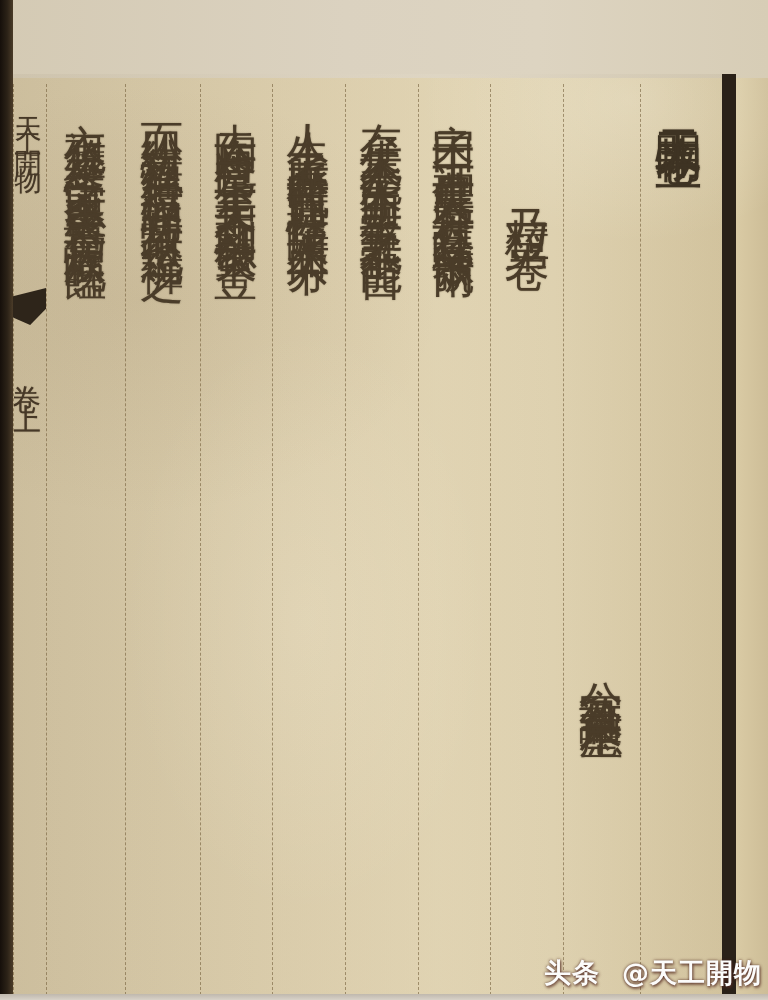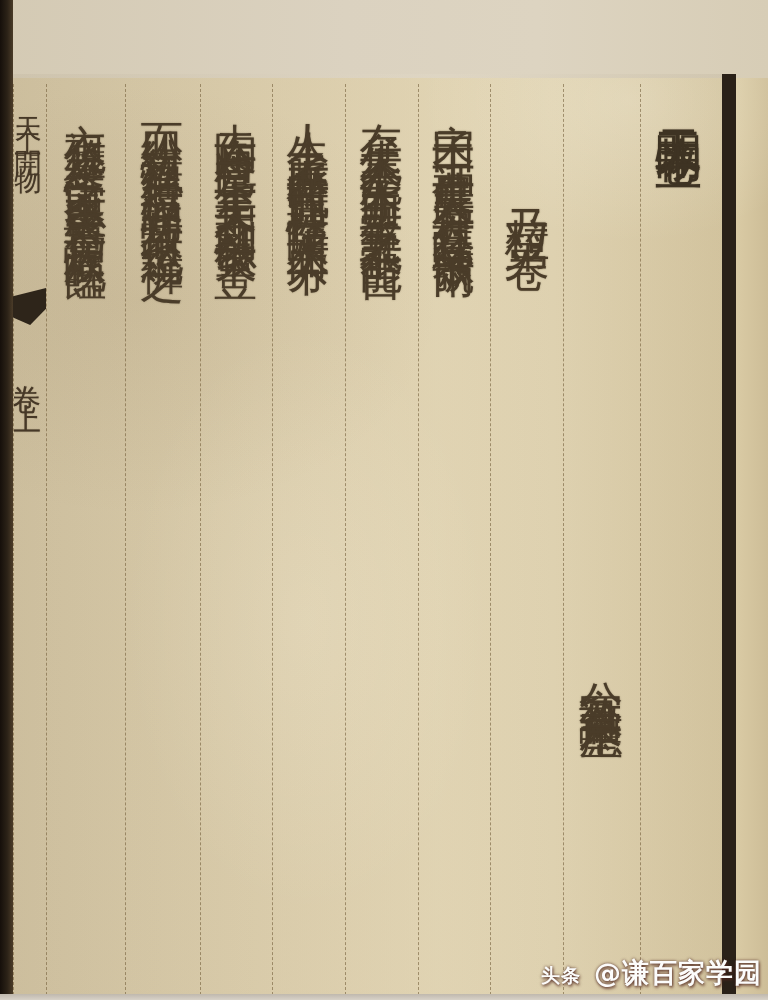--- a/index.html
+++ b/index.html
@@ -63,21 +63,21 @@
     position:absolute; left:0; bottom:0; width:768px; height:6px;
     background:linear-gradient(#bfb8ad,#d8d2c8);
   }
   
   .watermark {
     position:absolute; right:6px; bottom:9px; z-index:5;
     font-family:"DejaVu Sans", sans-serif; font-weight:bold;
     color:#fcfcfb; letter-spacing:1px; font-size:27px;
     text-shadow:0 0 3px rgba(70,32,26,.85), 1px 2px 3px rgba(90,45,35,.7);
   }
-  .watermark .brand { font-size:19px; margin-right:13px; }
+  .watermark .brand { font-size:27px; margin-right:22px; }
 </style>
 </head>
 <body>
 
 <div class="photo">
 
   <div class="top-paper"></div>
   <div class="left-band"></div>
   <div class="frame"></div>
 
@@ -111,16 +111,16 @@
   <div class="col" style="left:125px;width:75px;">
     <span>而紛紛嘉種必待后稷詳明其故何也統褲之</span>
   </div>
   <div class="col" style="left:46px;width:79px;">
     <span>衣視笠簑經生之家以農夫爲詬詈晨炊晚饁</span>
   </div>
 
   <div class="bottom-strip"></div>
 
   <div class="watermark">
-    <span class="brand">头条</span><span>@谦百家学园</span>
+    <span class="brand">头条</span><span>@天工開物</span>
   </div>
 
 </div>
 
 </body></html>

